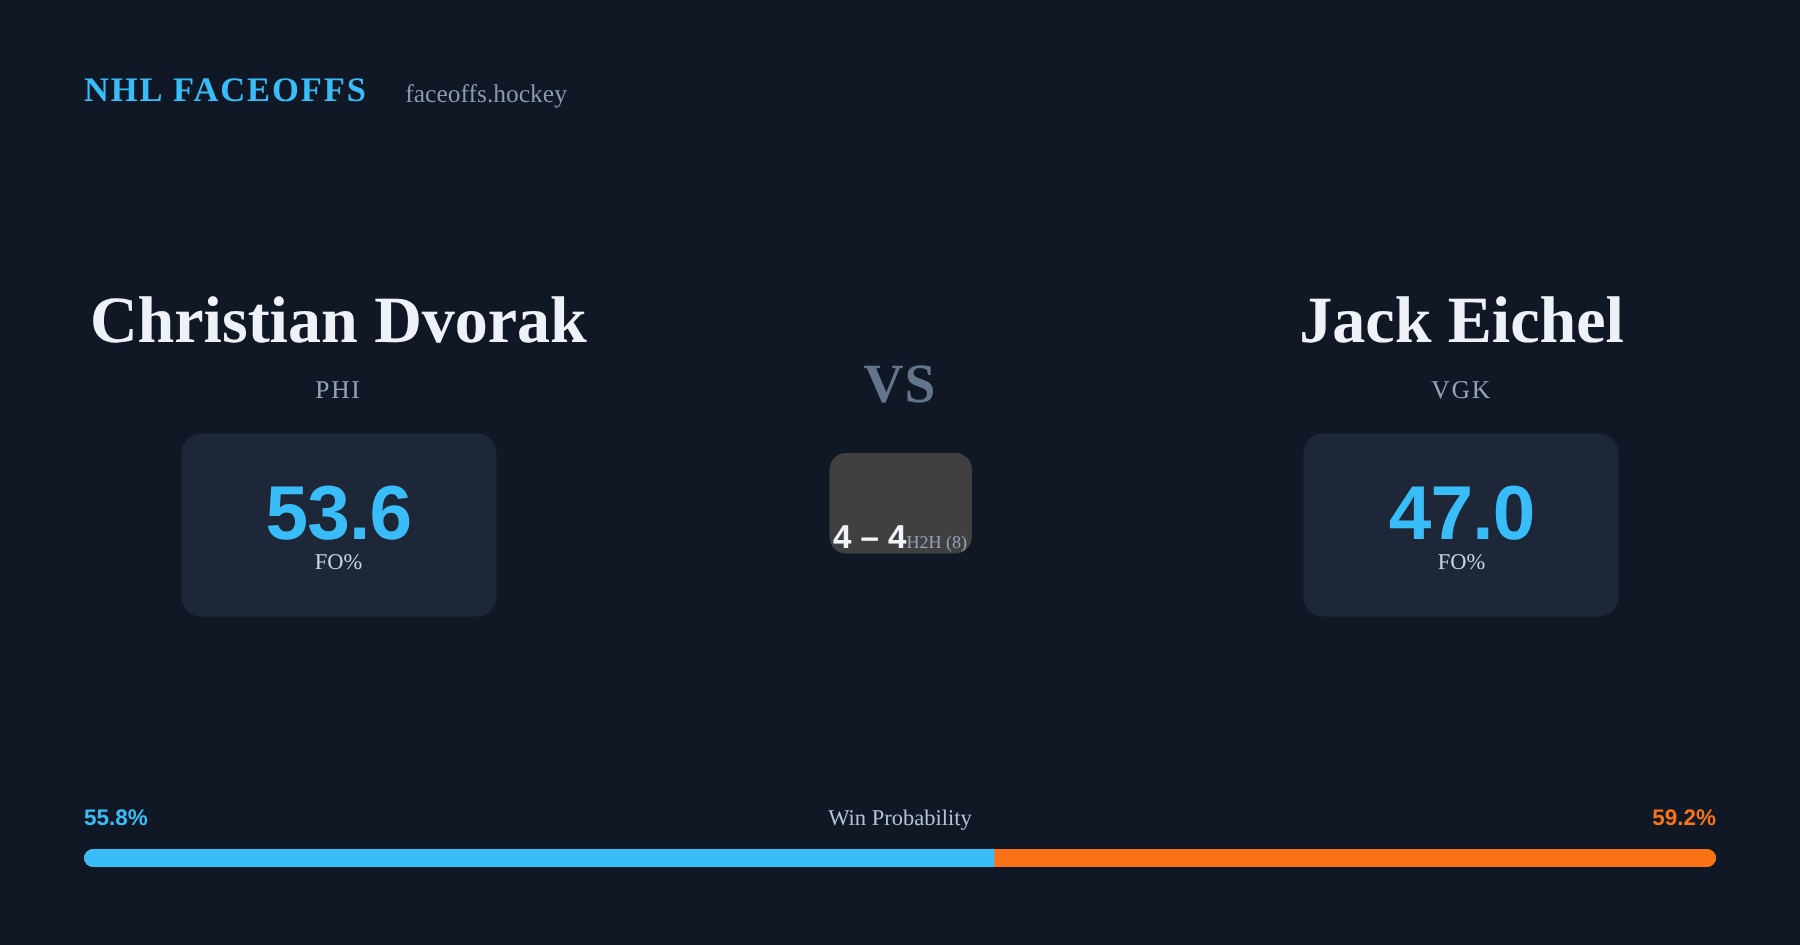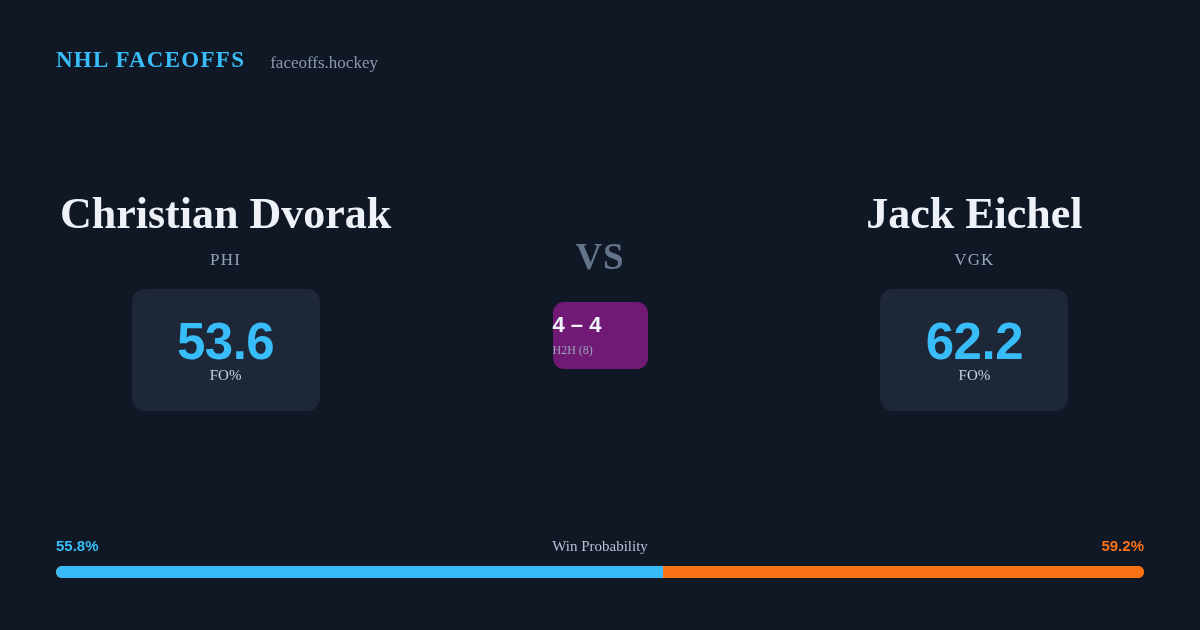--- a/index.html
+++ b/index.html
@@ -71,21 +71,21 @@
   .player-team {
     font-family: "Liberation Serif", serif;
     font-size: 17px;
     letter-spacing: 0.07em;
     color: #94a3b8;
     margin-top: 12px;
   }
 
   .stat-card {
     margin-top: 19px;
-    width: 188px;
+    width: 210px;
     height: 122px;
     background: #1e2738;
     border-radius: 13px;
     display: flex;
     flex-direction: column;
     align-items: center;
     justify-content: center;
   }
 
   .stat-value {
@@ -119,25 +119,25 @@
     font-weight: bold;
     color: #64748b;
     letter-spacing: 0.02em;
     line-height: 1;
   }
 
   .h2h-card {
     margin-top: 27px;
     width: 95px;
     height: 67px;
-    background: #701a75;
+    background: #404040;
     border-radius: 11px;
     display: flex;
-    flex-direction: column;
-    align-items: flex-start;
+    flex-direction: row;
+    align-items: flex-end;
     justify-content: center;
   }
 
   .h2h-score {
     font-family: "Liberation Sans", sans-serif;
     font-size: 22px;
     font-weight: bold;
     color: #f1f5f9;
     line-height: 1;
     white-space: nowrap;
@@ -232,21 +232,21 @@
     <div class="h2h-card">
       <div class="h2h-score">4 – 4</div>
       <div class="h2h-label">H2H (8)</div>
     </div>
   </div>
 
   <div class="player">
     <div class="player-name">Jack Eichel</div>
     <div class="player-team">VGK</div>
     <div class="stat-card">
-      <div class="stat-value">62.2</div>
+      <div class="stat-value">47.0</div>
       <div class="stat-label">FO%</div>
     </div>
   </div>
 
 </div>
 
 <div class="winprob">
   <div class="winprob-row">
     <span class="wp-left">55.8%</span>
     <span class="wp-title">Win Probability</span>

